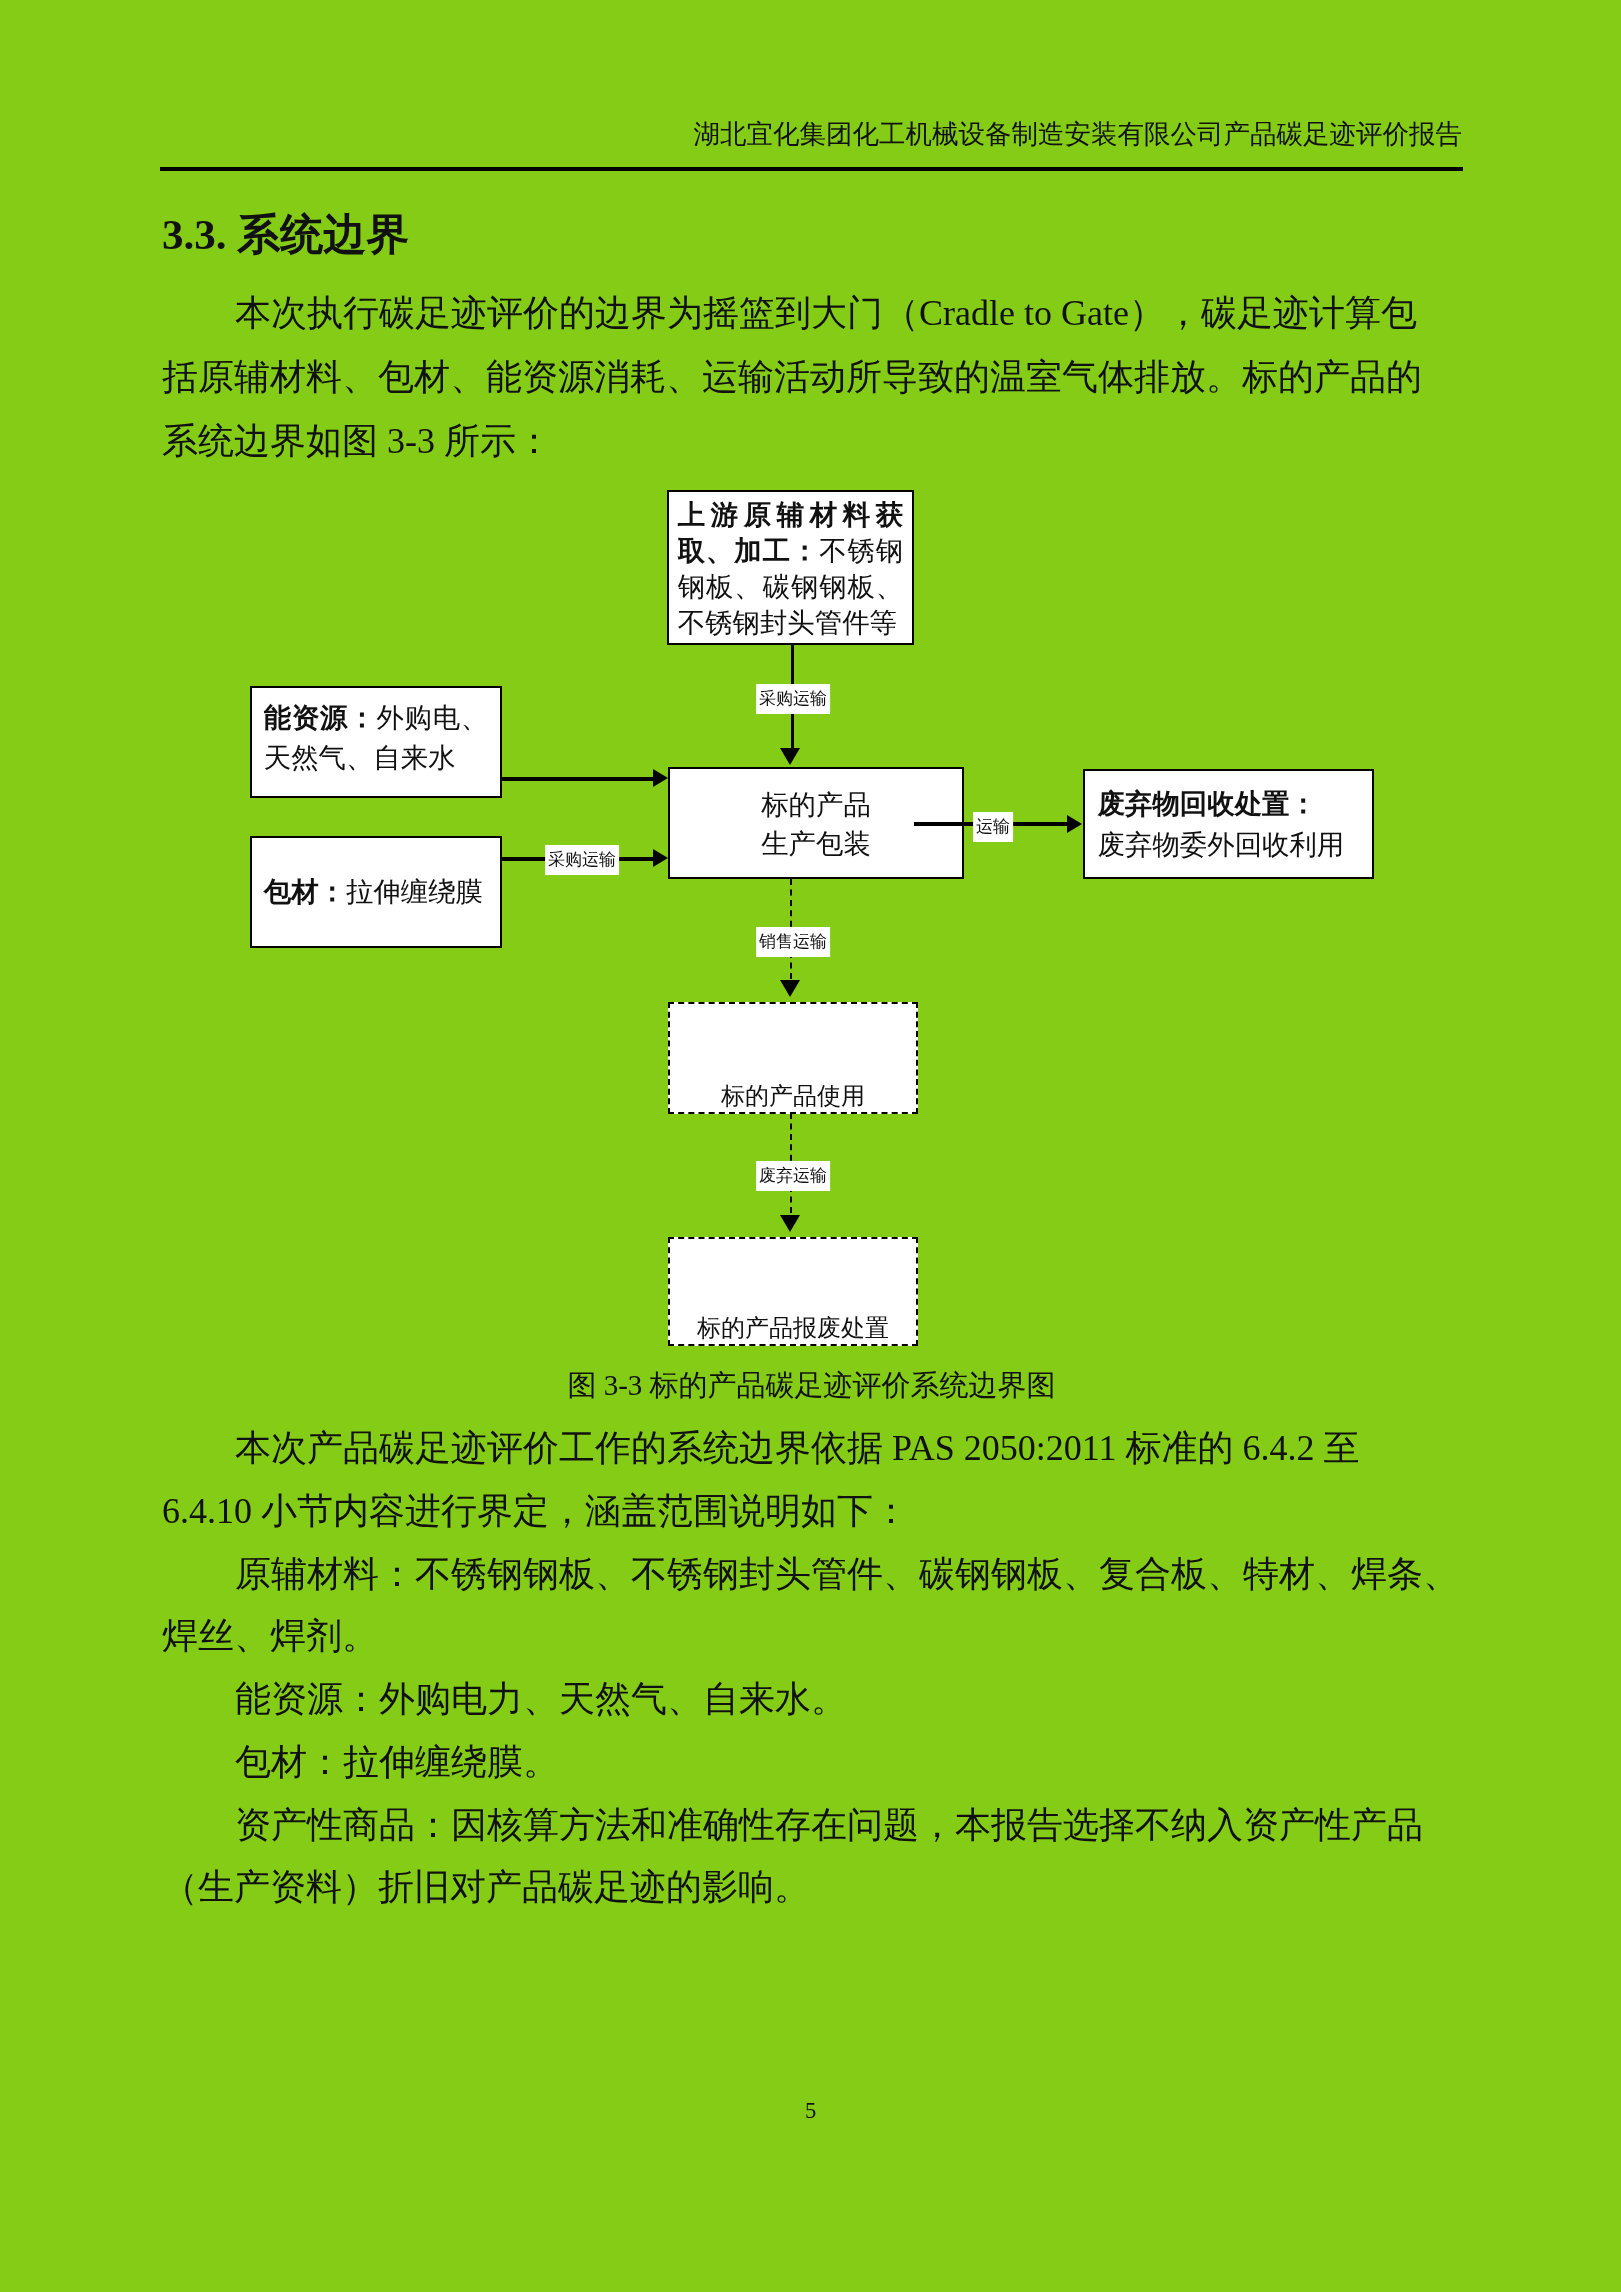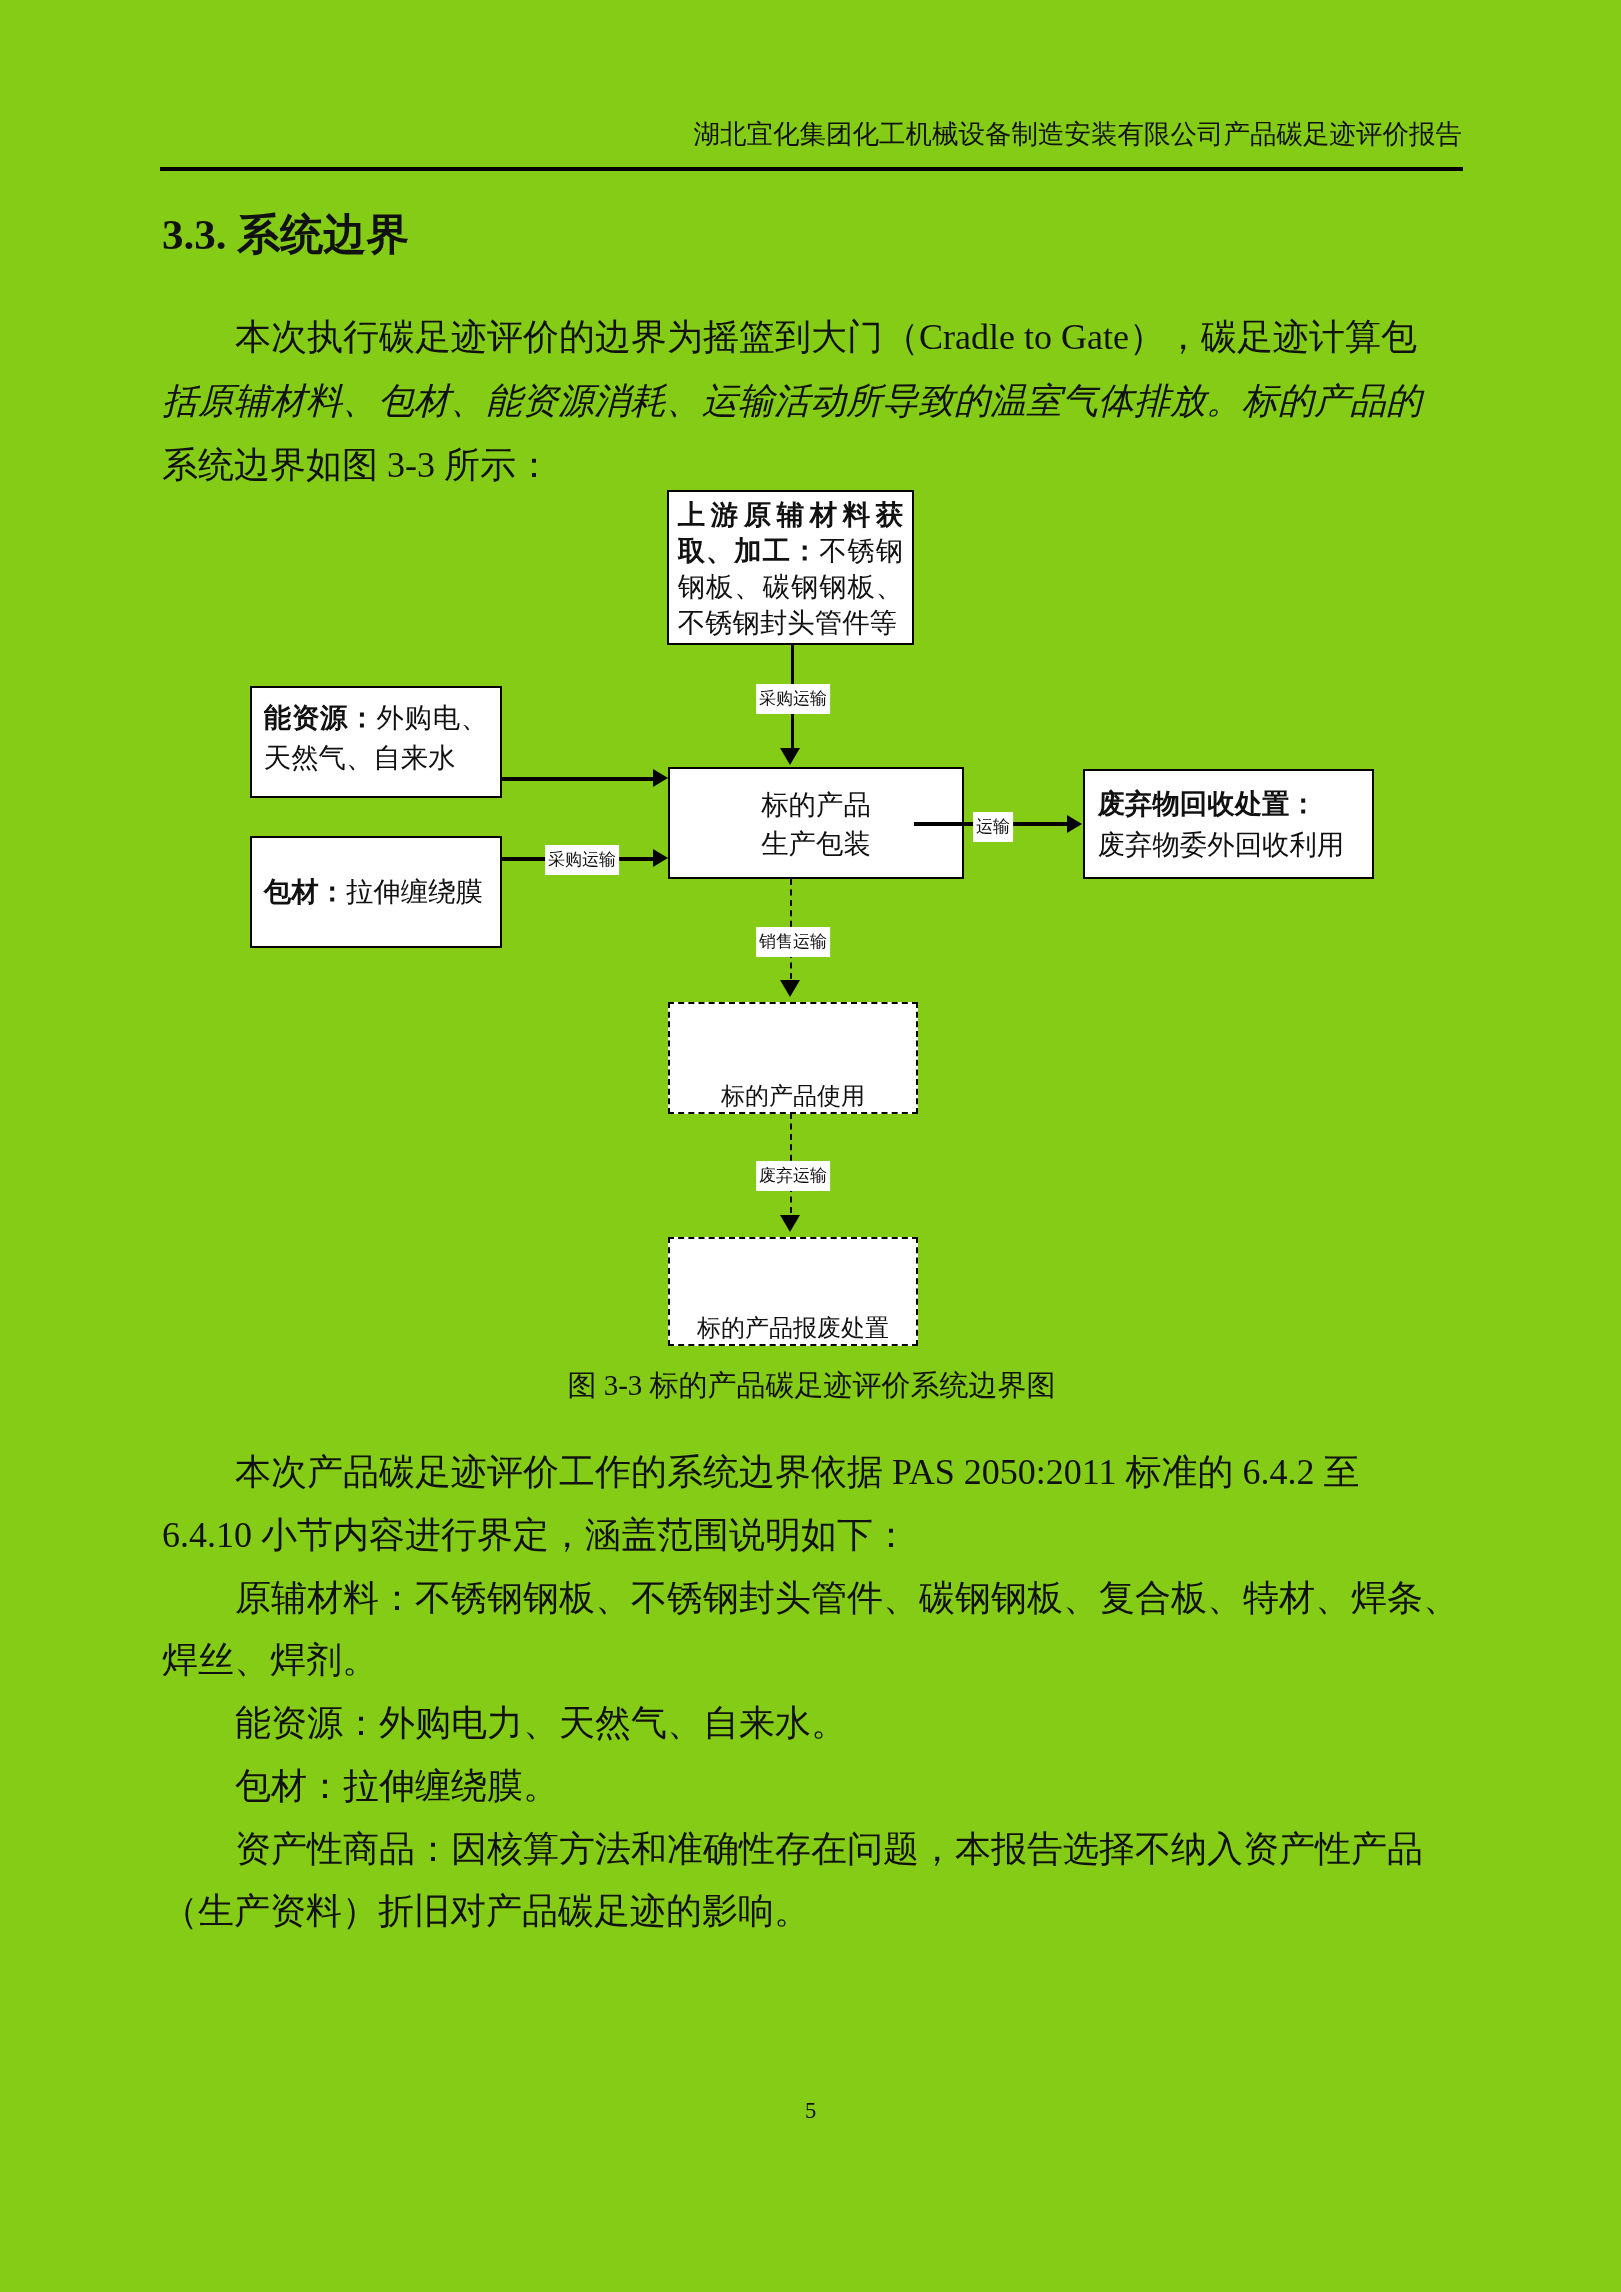--- a/index.html
+++ b/index.html
@@ -7,21 +7,21 @@
     position:relative;width:1621px;height:2293px;background:#84cc16;
     font-family:"Liberation Serif","DejaVu Serif",serif;color:#111;overflow:hidden;
   }
   .abs{position:absolute;}
   
   .header-title{left:162px;top:118px;width:1300px;text-align:right;font-size:26.5px;line-height:33px;}
   .header-rule{left:160px;top:167px;width:1303px;height:3.9px;background:#000;}
   
   .section-title{left:162px;top:208px;font-size:43px;font-weight:bold;line-height:53px;}
   
-  .t-line{position:absolute;left:162px;width:1304px;font-size:36px;line-height:47px;white-space:nowrap;margin-top:24px;}
+  .t-line{position:absolute;left:162px;width:1304px;font-size:36px;line-height:47px;white-space:nowrap;}
   .ind{padding-left:73px;}
   
   .dbox{position:absolute;border:2.9px solid #000;box-sizing:border-box;font-size:27.4px;background:#fff;}
   .dbox .b{font-weight:bold;}
   .dashbox{position:absolute;border:2.9px dashed #000;box-sizing:border-box;font-size:24px;
     display:flex;align-items:flex-end;justify-content:center;background:#fff;}
   .hline{position:absolute;background:#000;height:3.9px;}
   .vline{position:absolute;background:#000;width:2.9px;}
   .vdash{position:absolute;width:0;border-left:2.9px dashed #000;}
   .ah-down{position:absolute;width:0;height:0;border-left:10.8px solid transparent;
@@ -44,21 +44,21 @@
 <body>
 
 <div class="page">
 
   <div class="abs header-title">湖北宜化集团化工机械设备制造安装有限公司产品碳足迹评价报告</div>
   <div class="abs header-rule"></div>
 
   <div class="abs section-title">3.3. 系统边界</div>
 
   <div class="t-line ind" style="top:290px;">本次执行碳足迹评价的边界为摇篮到大门（Cradle to Gate），碳足迹计算包</div>
-  <div class="t-line" style="top:354px;font-style:italic;">括原辅材料、包材、能资源消耗、运输活动所导致的温室气体排放。标的产品的</div>
+  <div class="t-line" style="top:354px;">括原辅材料、包材、能资源消耗、运输活动所导致的温室气体排放。标的产品的</div>
   <div class="t-line" style="top:418px;">系统边界如图 3-3 所示：</div>
 
   <div>
 
     <div class="dbox box-upstream">
       <span class="b">上游原辅材料获取、加工：</span><span>不锈钢钢板、碳钢钢板、不锈钢封头管件等</span>
     </div>
 
     <div class="vline" style="left:791px;top:643px;height:105px;"></div>
     <div class="ah-down" style="left:780px;top:748px;"></div>

